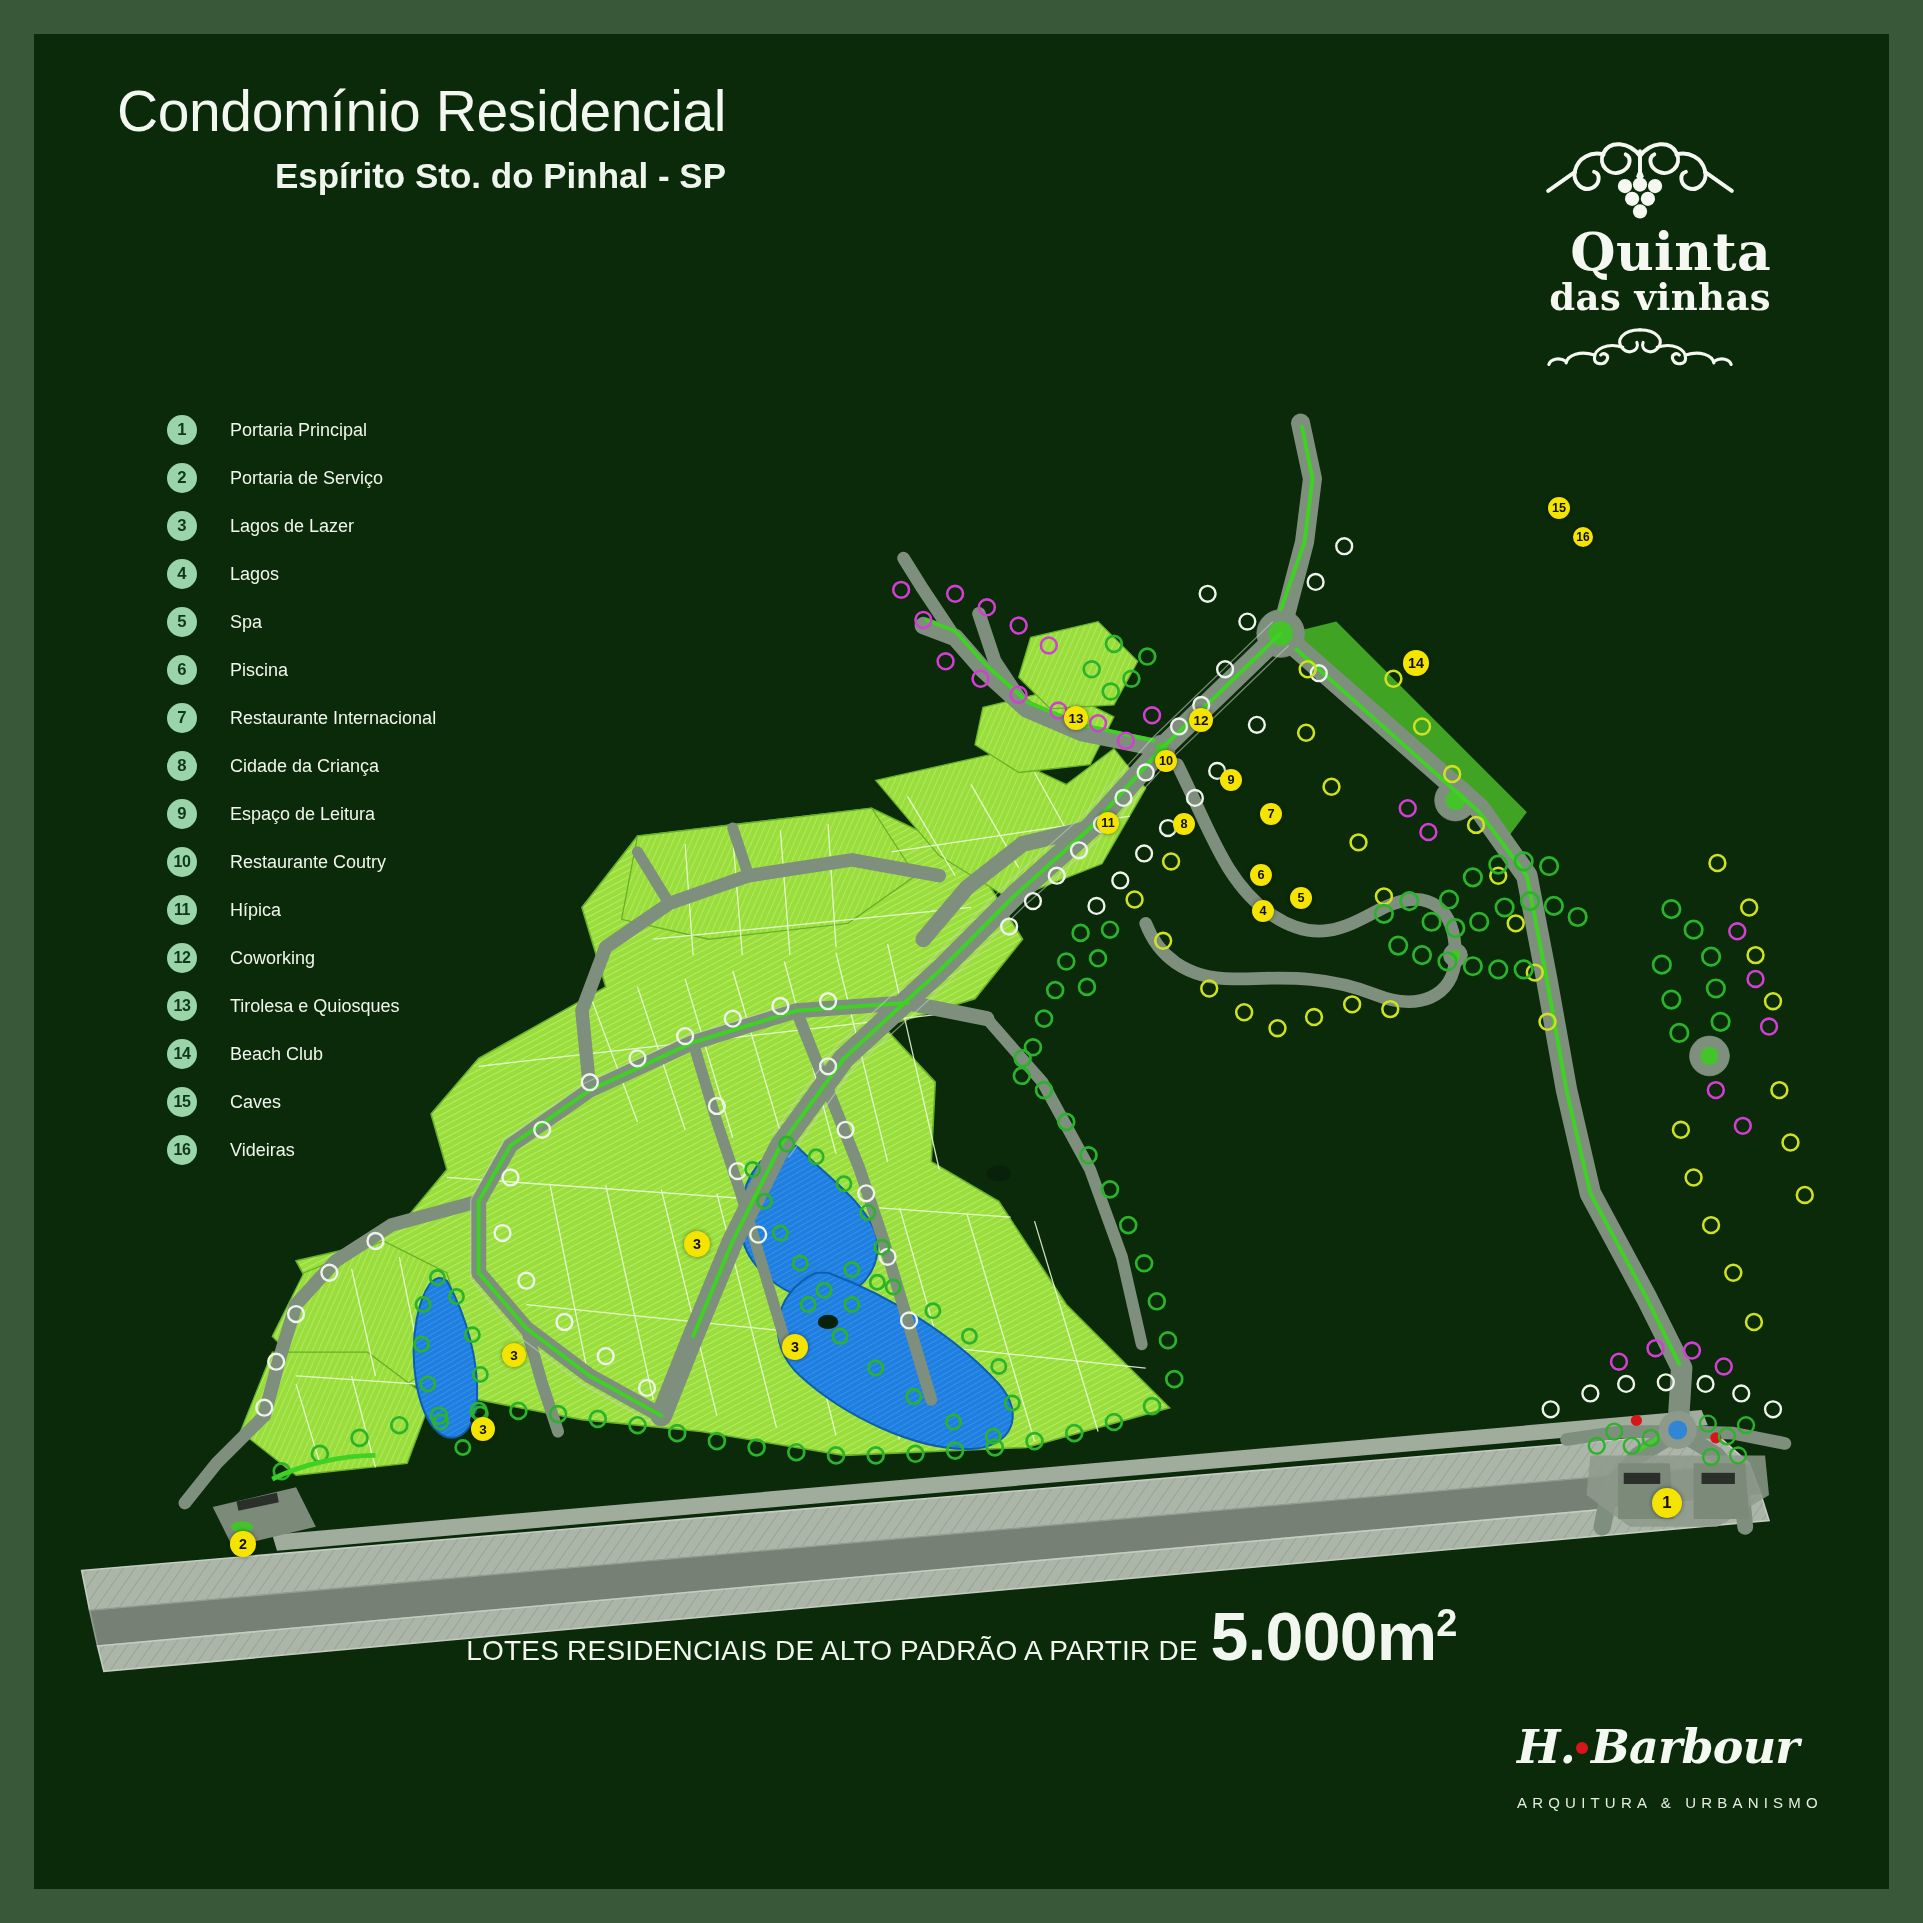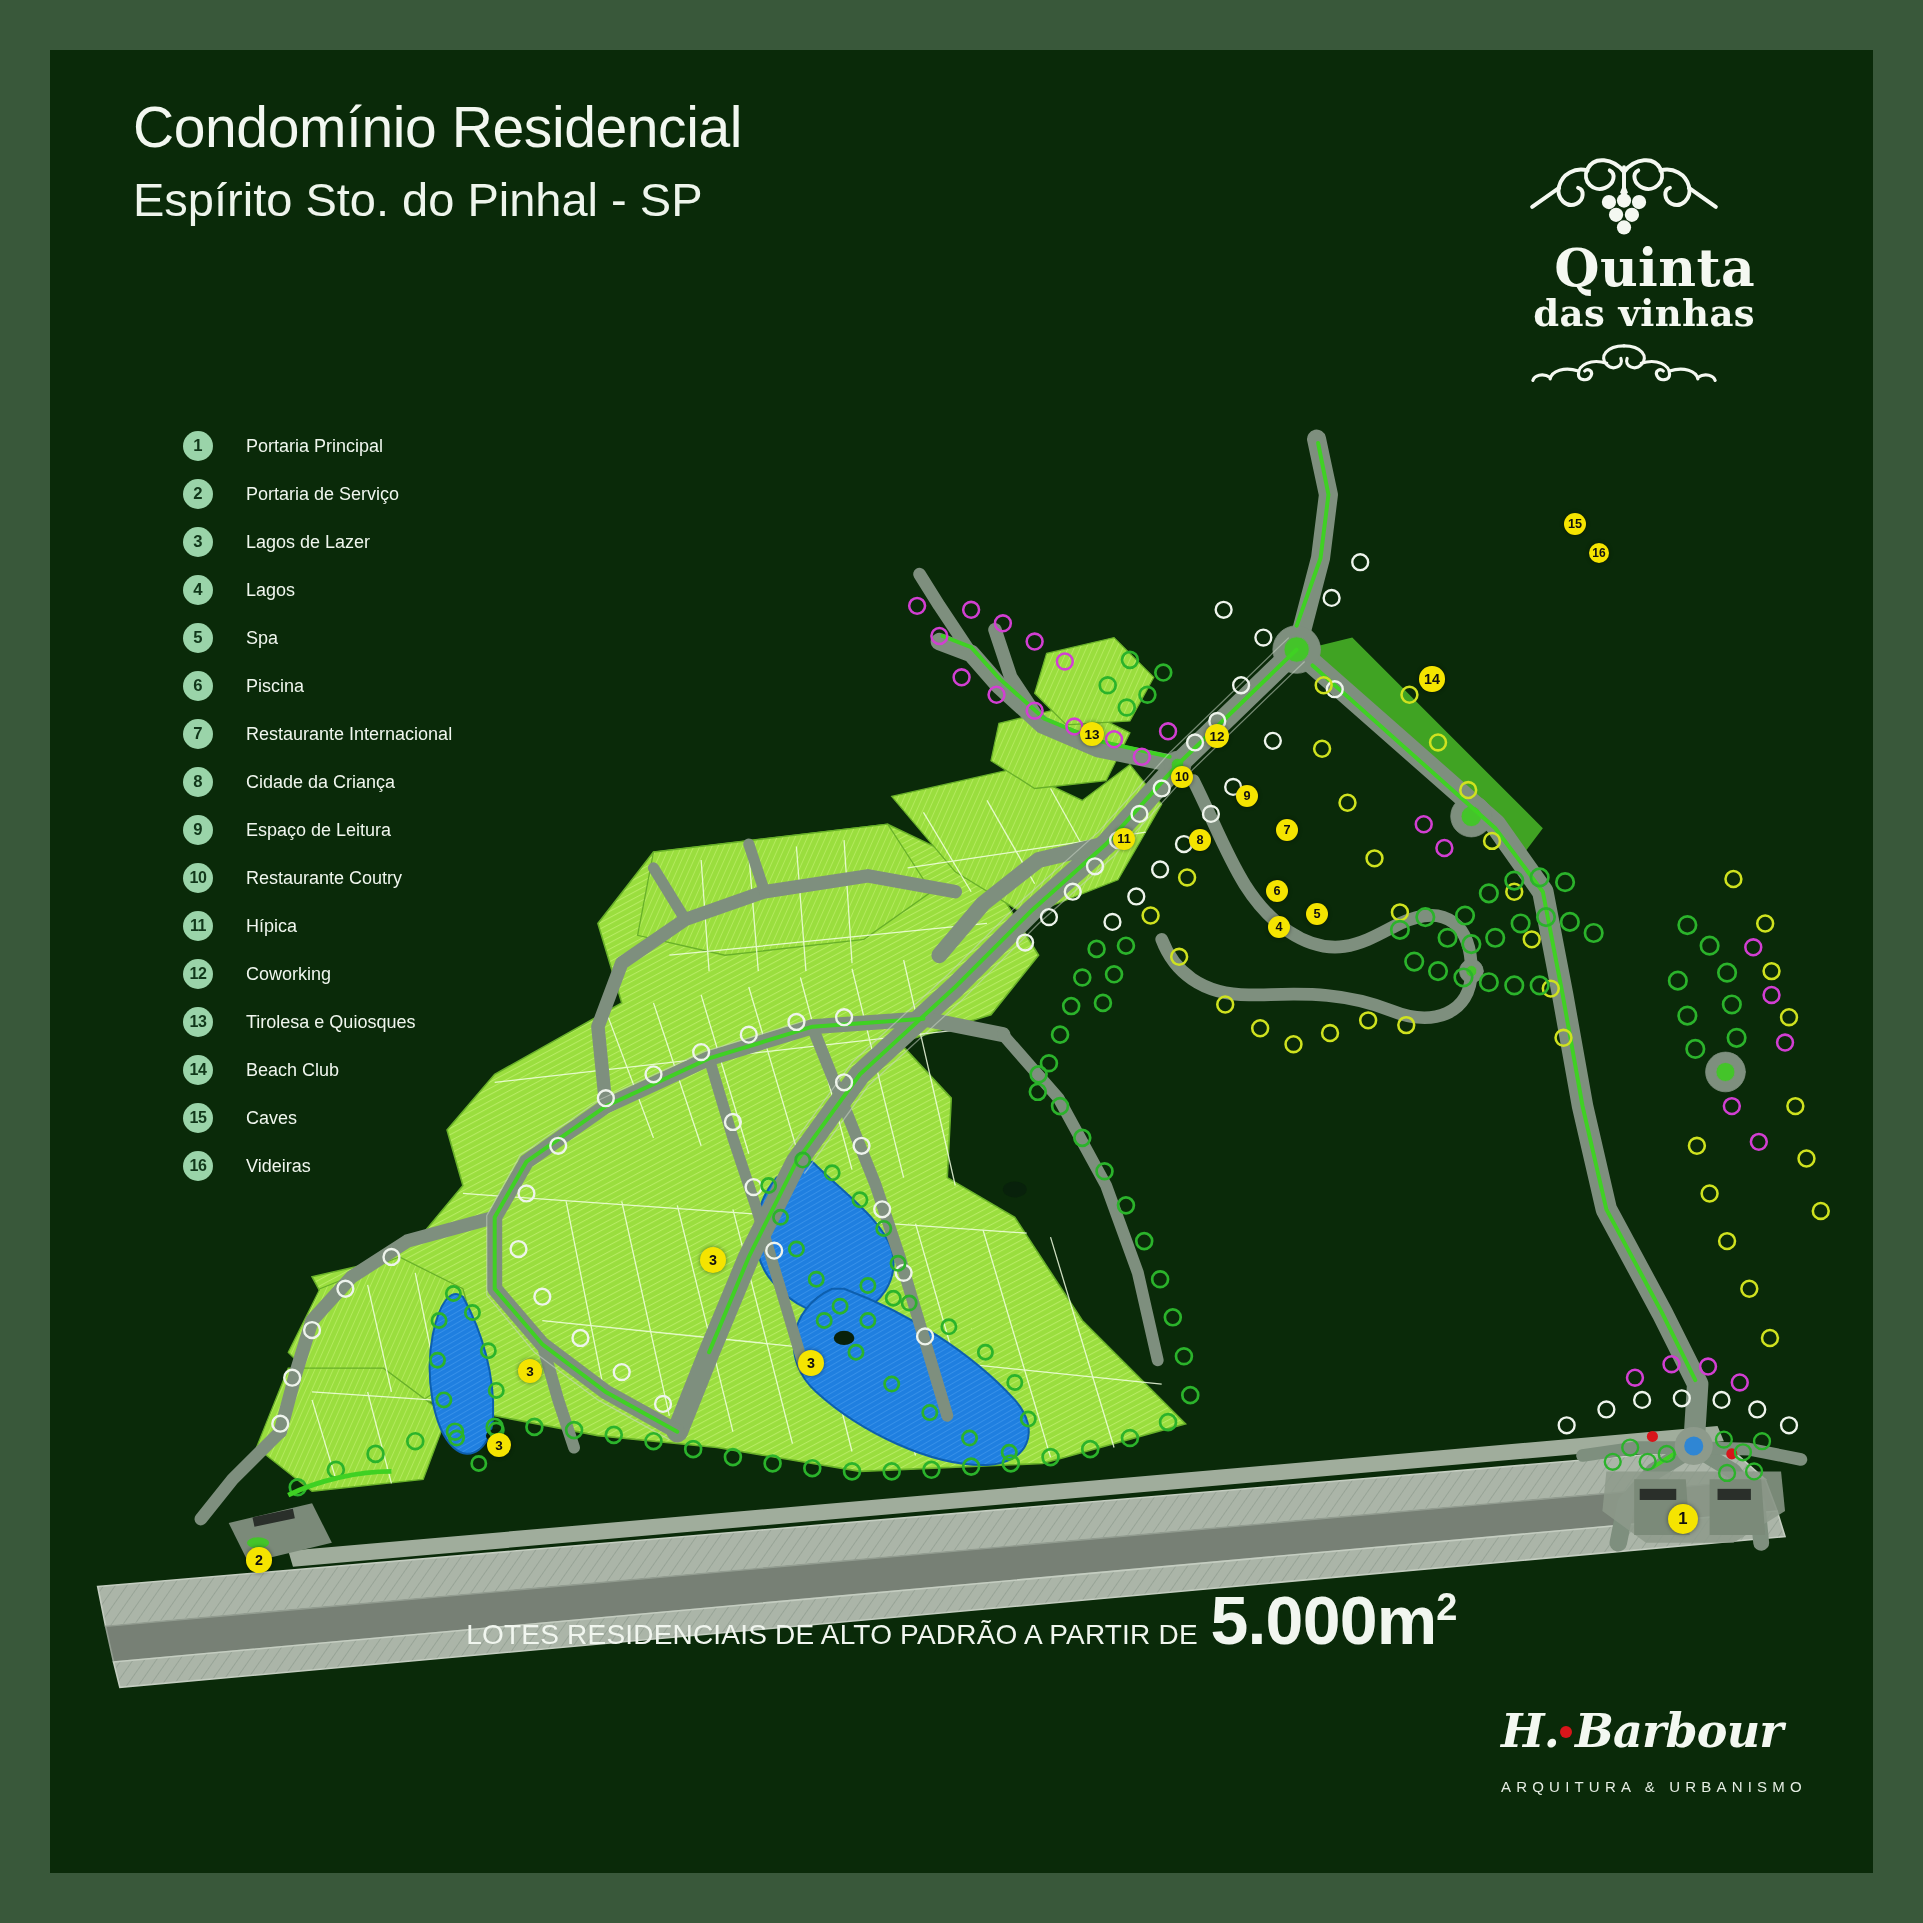--- a/index.html
+++ b/index.html
@@ -5,38 +5,38 @@
   html,body{margin:0;padding:0;background:#39583a;}
   body{
     width:1923px;height:1923px;
     font-family:"Liberation Sans", sans-serif;
     overflow:hidden;
   }
   #poster{
     position:absolute;inset:0;
     background:#39583a;
     box-sizing:border-box;
-    padding:50px;
+    padding:34px;
   }
   #inner{
     position:relative;
     width:100%;height:100%;
     background:#0a2a09;
     overflow:hidden;
   }
 
   
   #title-block{position:absolute;left:83px;top:48px;}
   #main-title{
     font-size:57px;color:#f2f7f0;font-weight:400;
     letter-spacing:-0.4px;line-height:1.05;white-space:nowrap;
   }
   #subtitle{
-    font-size:47px;color:#eef5ec;font-weight:400;
-    margin-top:14.3px;letter-spacing:0px;white-space:nowrap;
+    font-size:35px;color:#eef5ec;font-weight:700;
+    margin-top:14.3px;letter-spacing:0px;white-space:nowrap;text-align:right;
   }
 
   
   #brand{
     position:absolute;right:118px;top:103px;
     width:262px;text-align:right;color:#f4f8f1;
   }
   #brand .flourish{display:block;margin:0 auto;}
   #brand-main{
     font-family:"DejaVu Serif", serif;

